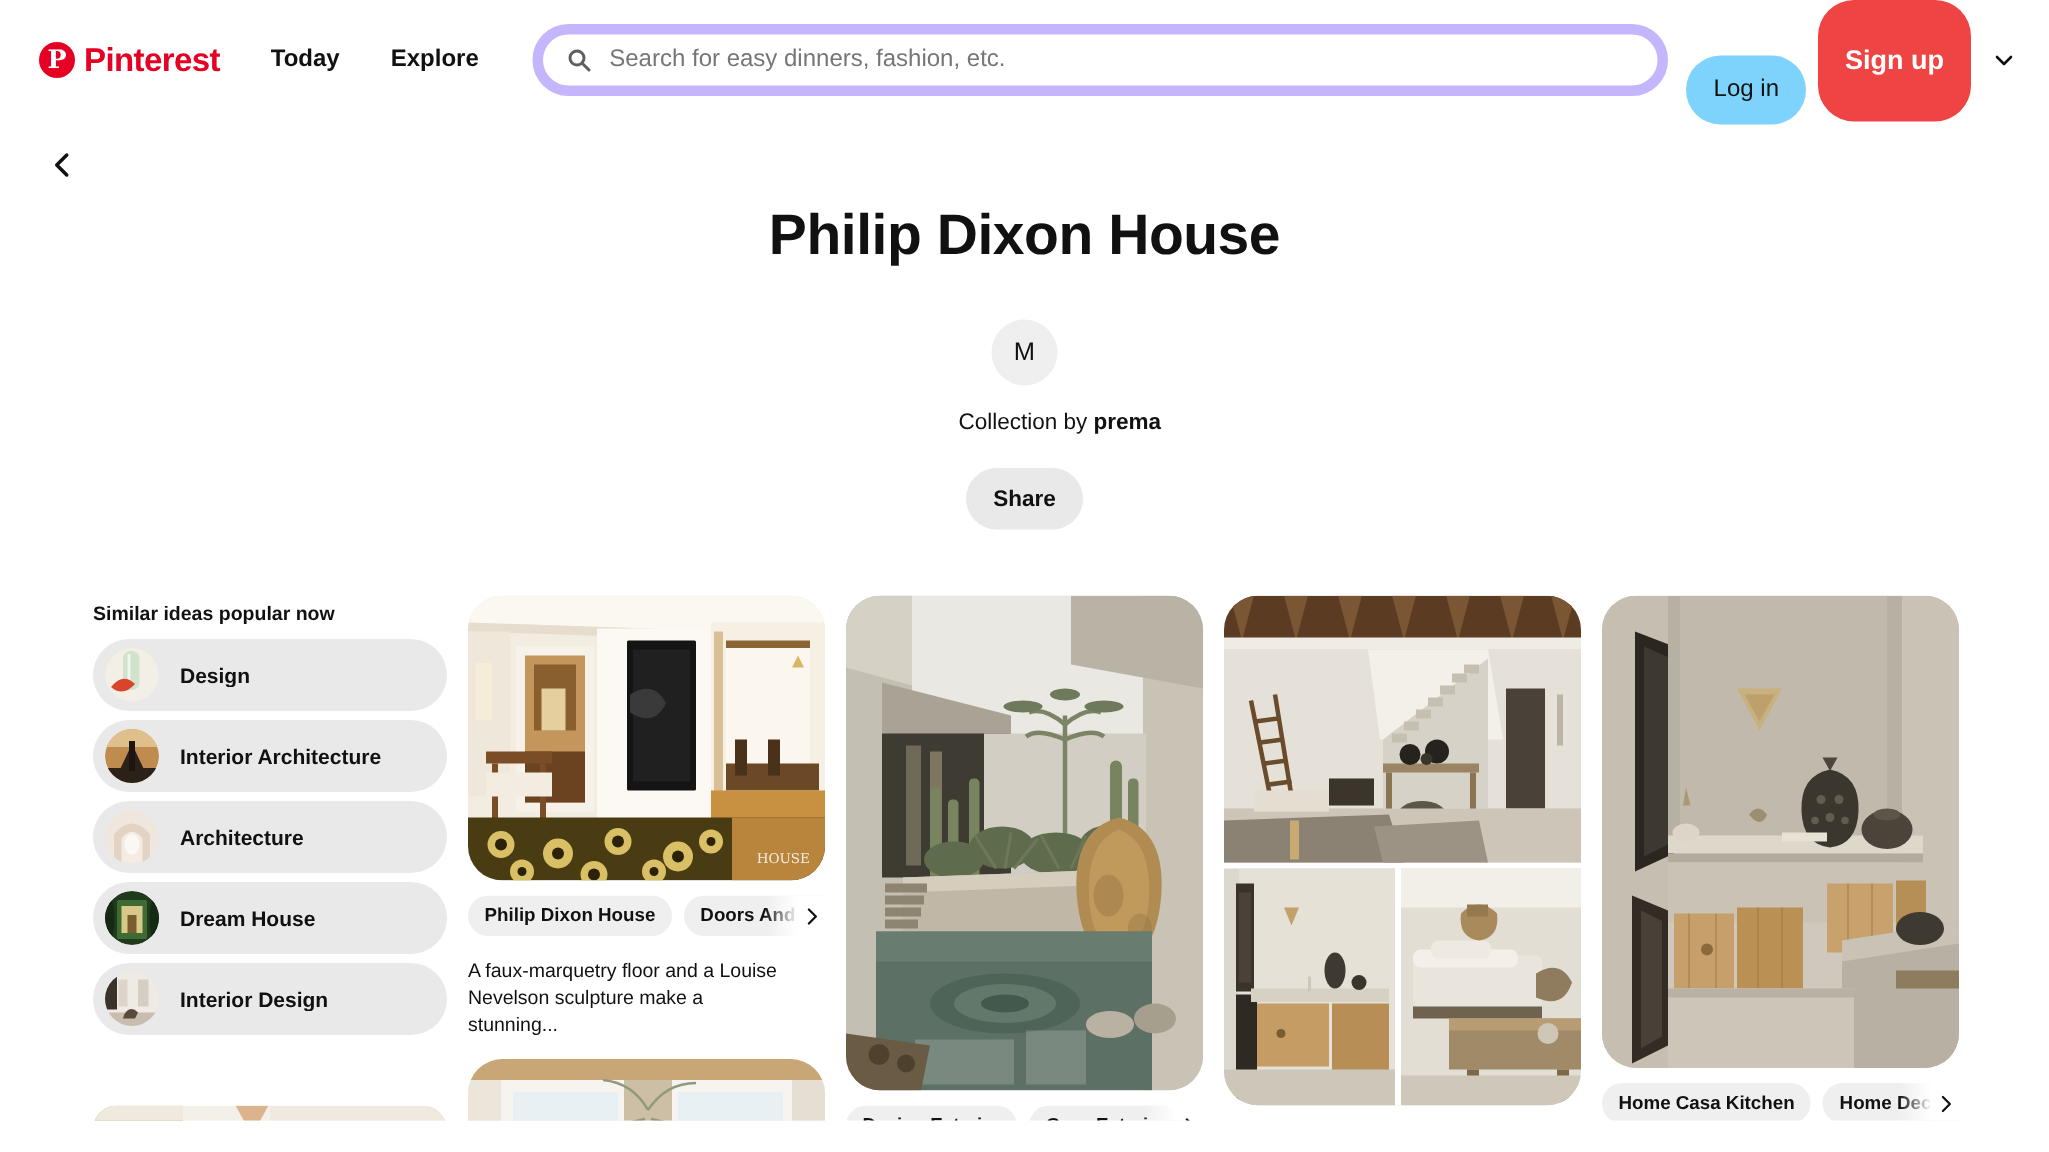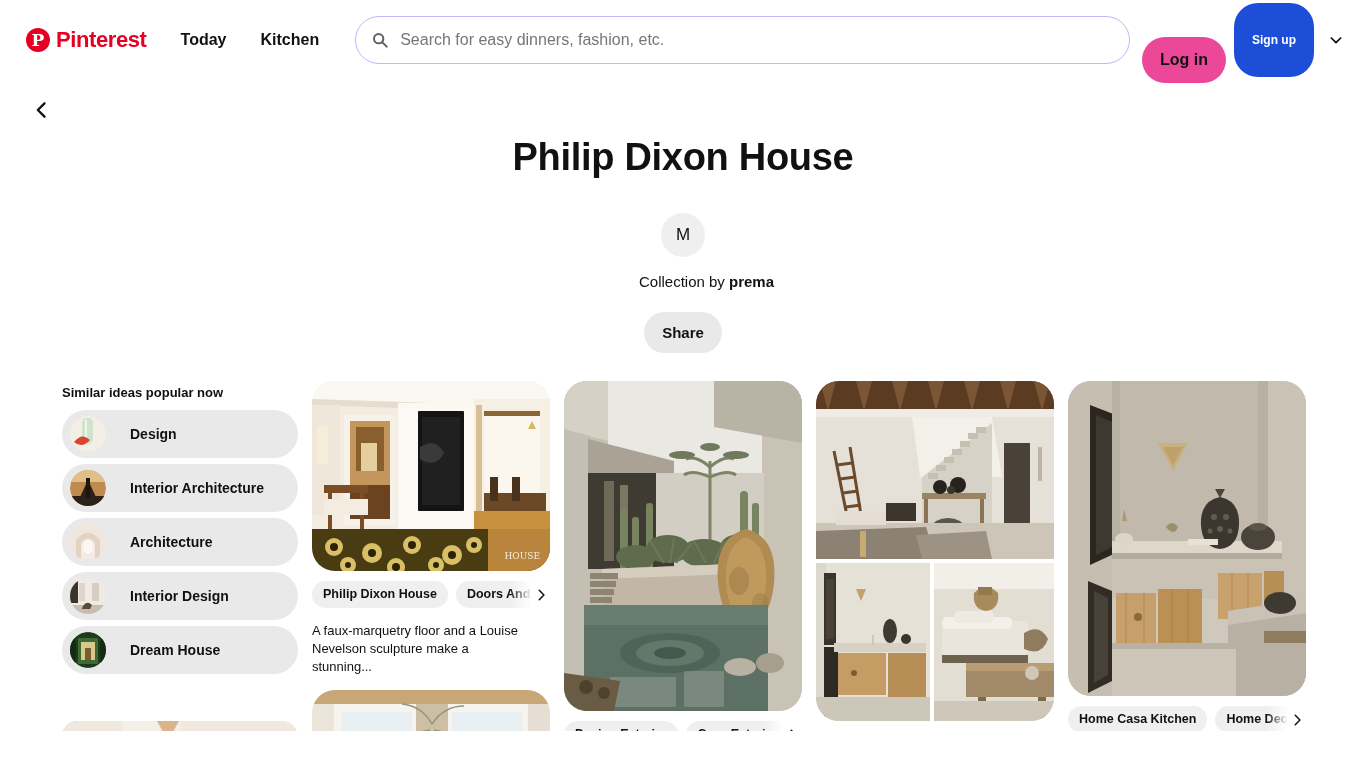--- a/index.html
+++ b/index.html
@@ -51,49 +51,49 @@
     cursor: pointer;
     white-space: nowrap;
   }
   .nav-today { margin-left: 14px; }
   .nav-explore { margin-left: 6px; }
 
   .search-wrap {
     flex: 1;
     margin: 0 12px 0 22px;
     height: 48px;
-    border: 1px solid #c4b5fd;
+    border: 7px solid #c4b5fd;
     border-radius: 24px;
     background: #ffffff;
     display: flex;
     align-items: center;
     padding: 0 16px;
     gap: 12px;
     cursor: text;
   }
   .search-icon { width: 16px; height: 16px; flex: 0 0 auto; color: #5f5f5f; }
   .search-input {
     border: none; outline: none; background: transparent;
     font-size: 16px; font-family: "Liberation Sans", sans-serif;
     width: 100%; color: #111111;
   }
   .search-input::placeholder { color: #767676; }
 
   .btn-login {
-    background: #ec4899; color: #111111;
-    font-size: 16px; font-weight: bold;
+    background: #7dd3fc; color: #111111;
+    font-size: 16px; font-weight: normal;
     border: none; border-radius: 24px;
     padding: 14px 18px; cursor: pointer;
     font-family: "Liberation Sans", sans-serif;
     white-space: nowrap;
     margin-top: 39px;
   }
   .btn-signup {
-    background: #1d4ed8; color: #ffffff;
-    font-size: 12px; font-weight: bold;
+    background: #ef4444; color: #ffffff;
+    font-size: 18px; font-weight: bold;
     border: none; border-radius: 24px;
     padding: 30px 18px; cursor: pointer;
     margin-left: 8px;
     font-family: "Liberation Sans", sans-serif;
     white-space: nowrap;
   }
   .chev-down {
     margin-left: 10px; width: 24px; height: 24px;
     display: flex; align-items: center; justify-content: center;
     cursor: pointer; color: #111111;
@@ -137,21 +137,21 @@
     display: flex; align-items: center; justify-content: center;
     font-size: 17px; color: #111111;
     cursor: pointer;
   }
   .collection-by {
     margin-top: 16px;
     font-size: 15px; color: #111111; padding-left: 47px;
   }
   .collection-by b { font-weight: bold; }
   .share-btn {
-    margin: 22px auto 0;
+    margin: 22px auto 16px;
     display: inline-block;
     background: #e9e9e9;
     border: none;
     border-radius: 24px;
     padding: 12px 18px;
     font-size: 15px; font-weight: bold; color: #111111;
     cursor: pointer;
     font-family: "Liberation Sans", sans-serif;
   }
 
@@ -171,21 +171,21 @@
   }
   .similar-title {
     font-size: 13px;
     font-weight: bold;
     color: #111111;
     text-align: left;
     margin-bottom: 10px;
   }
   .similar-item {
     display: flex; align-items: center;
-    gap: 24px;
+    gap: 14px;
     height: 48px;
     background: #e9e9e9;
     border-radius: 24px;
     padding: 0 8px;
     margin-bottom: 6px;
     cursor: pointer;
   }
   .similar-thumb {
     width: 36px; height: 36px;
     border-radius: 50%;
@@ -271,21 +271,21 @@
 <body>
 
 <div class="header">
 
   <div class="logo-wrap">
     <span class="logo-mark">P</span>
     <span class="logo-text">Pinterest</span>
   </div>
 
   <div class="nav-link nav-today">Today</div>
-  <div class="nav-link nav-explore">Kitchen</div>
+  <div class="nav-link nav-explore">Explore</div>
 
   <div class="search-wrap">
     <span class="search-icon">
       <svg viewBox="0 0 24 24" width="16" height="16" fill="none" stroke="#5f5f5f" stroke-width="3">
         <circle cx="10" cy="10" r="7"></circle>
         <line x1="15.2" y1="15.2" x2="22" y2="22" stroke-linecap="round"></line>
       </svg>
     </span>
     <input class="search-input" type="text" placeholder="Search for easy dinners, fashion, etc." style="">
   </div>
@@ -355,43 +355,43 @@
           <path d="M11 36 L11 19 q7 -9 14 0 L25 36 Z" fill="#f4ece3"></path>
           <ellipse cx="18" cy="23" rx="5" ry="7" fill="#fbf7f2"></ellipse>
         </svg>
       </span>
       <span class="similar-label">Architecture</span>
     </div>
 
     <div class="similar-item">
       <span class="similar-thumb">
         <svg width="36" height="36" viewBox="0 0 36 36">
+          <circle cx="18" cy="18" r="18" fill="#1f3a1c"></circle>
+          <rect x="8" y="6" width="20" height="26" rx="1" fill="#3e6b33"></rect>
+          <rect x="11" y="10" width="14" height="18" fill="#d8c98a"></rect>
+          <rect x="15" y="16" width="6" height="12" fill="#7a5c31"></rect>
+          <path d="M0 0 q10 8 4 36 L0 36 Z" fill="#152a12"></path>
+          <path d="M36 0 q-10 8 -4 36 L36 36 Z" fill="#152a12"></path>
+        </svg>
+      </span>
+      <span class="similar-label">Dream House</span>
+    </div>
+
+    <div class="similar-item">
+      <span class="similar-thumb">
+        <svg width="36" height="36" viewBox="0 0 36 36">
           <circle cx="18" cy="18" r="18" fill="#efeae3"></circle>
           <rect x="0" y="3" width="8" height="22" fill="#3a332c"></rect>
           <rect x="9" y="5" width="6" height="18" fill="#ddd5cb"></rect>
           <rect x="22" y="5" width="7" height="18" fill="#d6cec3"></rect>
           <rect x="0" y="27" width="36" height="9" fill="#c8bdaf"></rect>
           <path d="M13 28 q4 -6 9 -1 l-2 4 h-8 z" fill="#5a4a3a"></path>
         </svg>
       </span>
       <span class="similar-label">Interior Design</span>
-    </div>
-
-    <div class="similar-item">
-      <span class="similar-thumb">
-        <svg width="36" height="36" viewBox="0 0 36 36">
-          <circle cx="18" cy="18" r="18" fill="#1f3a1c"></circle>
-          <rect x="8" y="6" width="20" height="26" rx="1" fill="#3e6b33"></rect>
-          <rect x="11" y="10" width="14" height="18" fill="#d8c98a"></rect>
-          <rect x="15" y="16" width="6" height="12" fill="#7a5c31"></rect>
-          <path d="M0 0 q10 8 4 36 L0 36 Z" fill="#152a12"></path>
-          <path d="M36 0 q-10 8 -4 36 L36 36 Z" fill="#152a12"></path>
-        </svg>
-      </span>
-      <span class="similar-label">Dream House</span>
     </div>
   </div>
 
   <div class="sidebar-extra-pin">
     <svg width="236" height="140" viewBox="0 0 236 140" preserveAspectRatio="none">
       <rect width="236" height="140" fill="#f3efe9"></rect>
       <rect x="0" y="0" width="60" height="140" fill="#c9a97e"></rect>
       <rect x="0" y="0" width="60" height="22" fill="#f0e9de"></rect>
       <path d="M95 0 l22 0 l-11 20 z" fill="#dcb48c"></path>
       <rect x="118" y="0" width="118" height="140" fill="#efe9e0"></rect>

